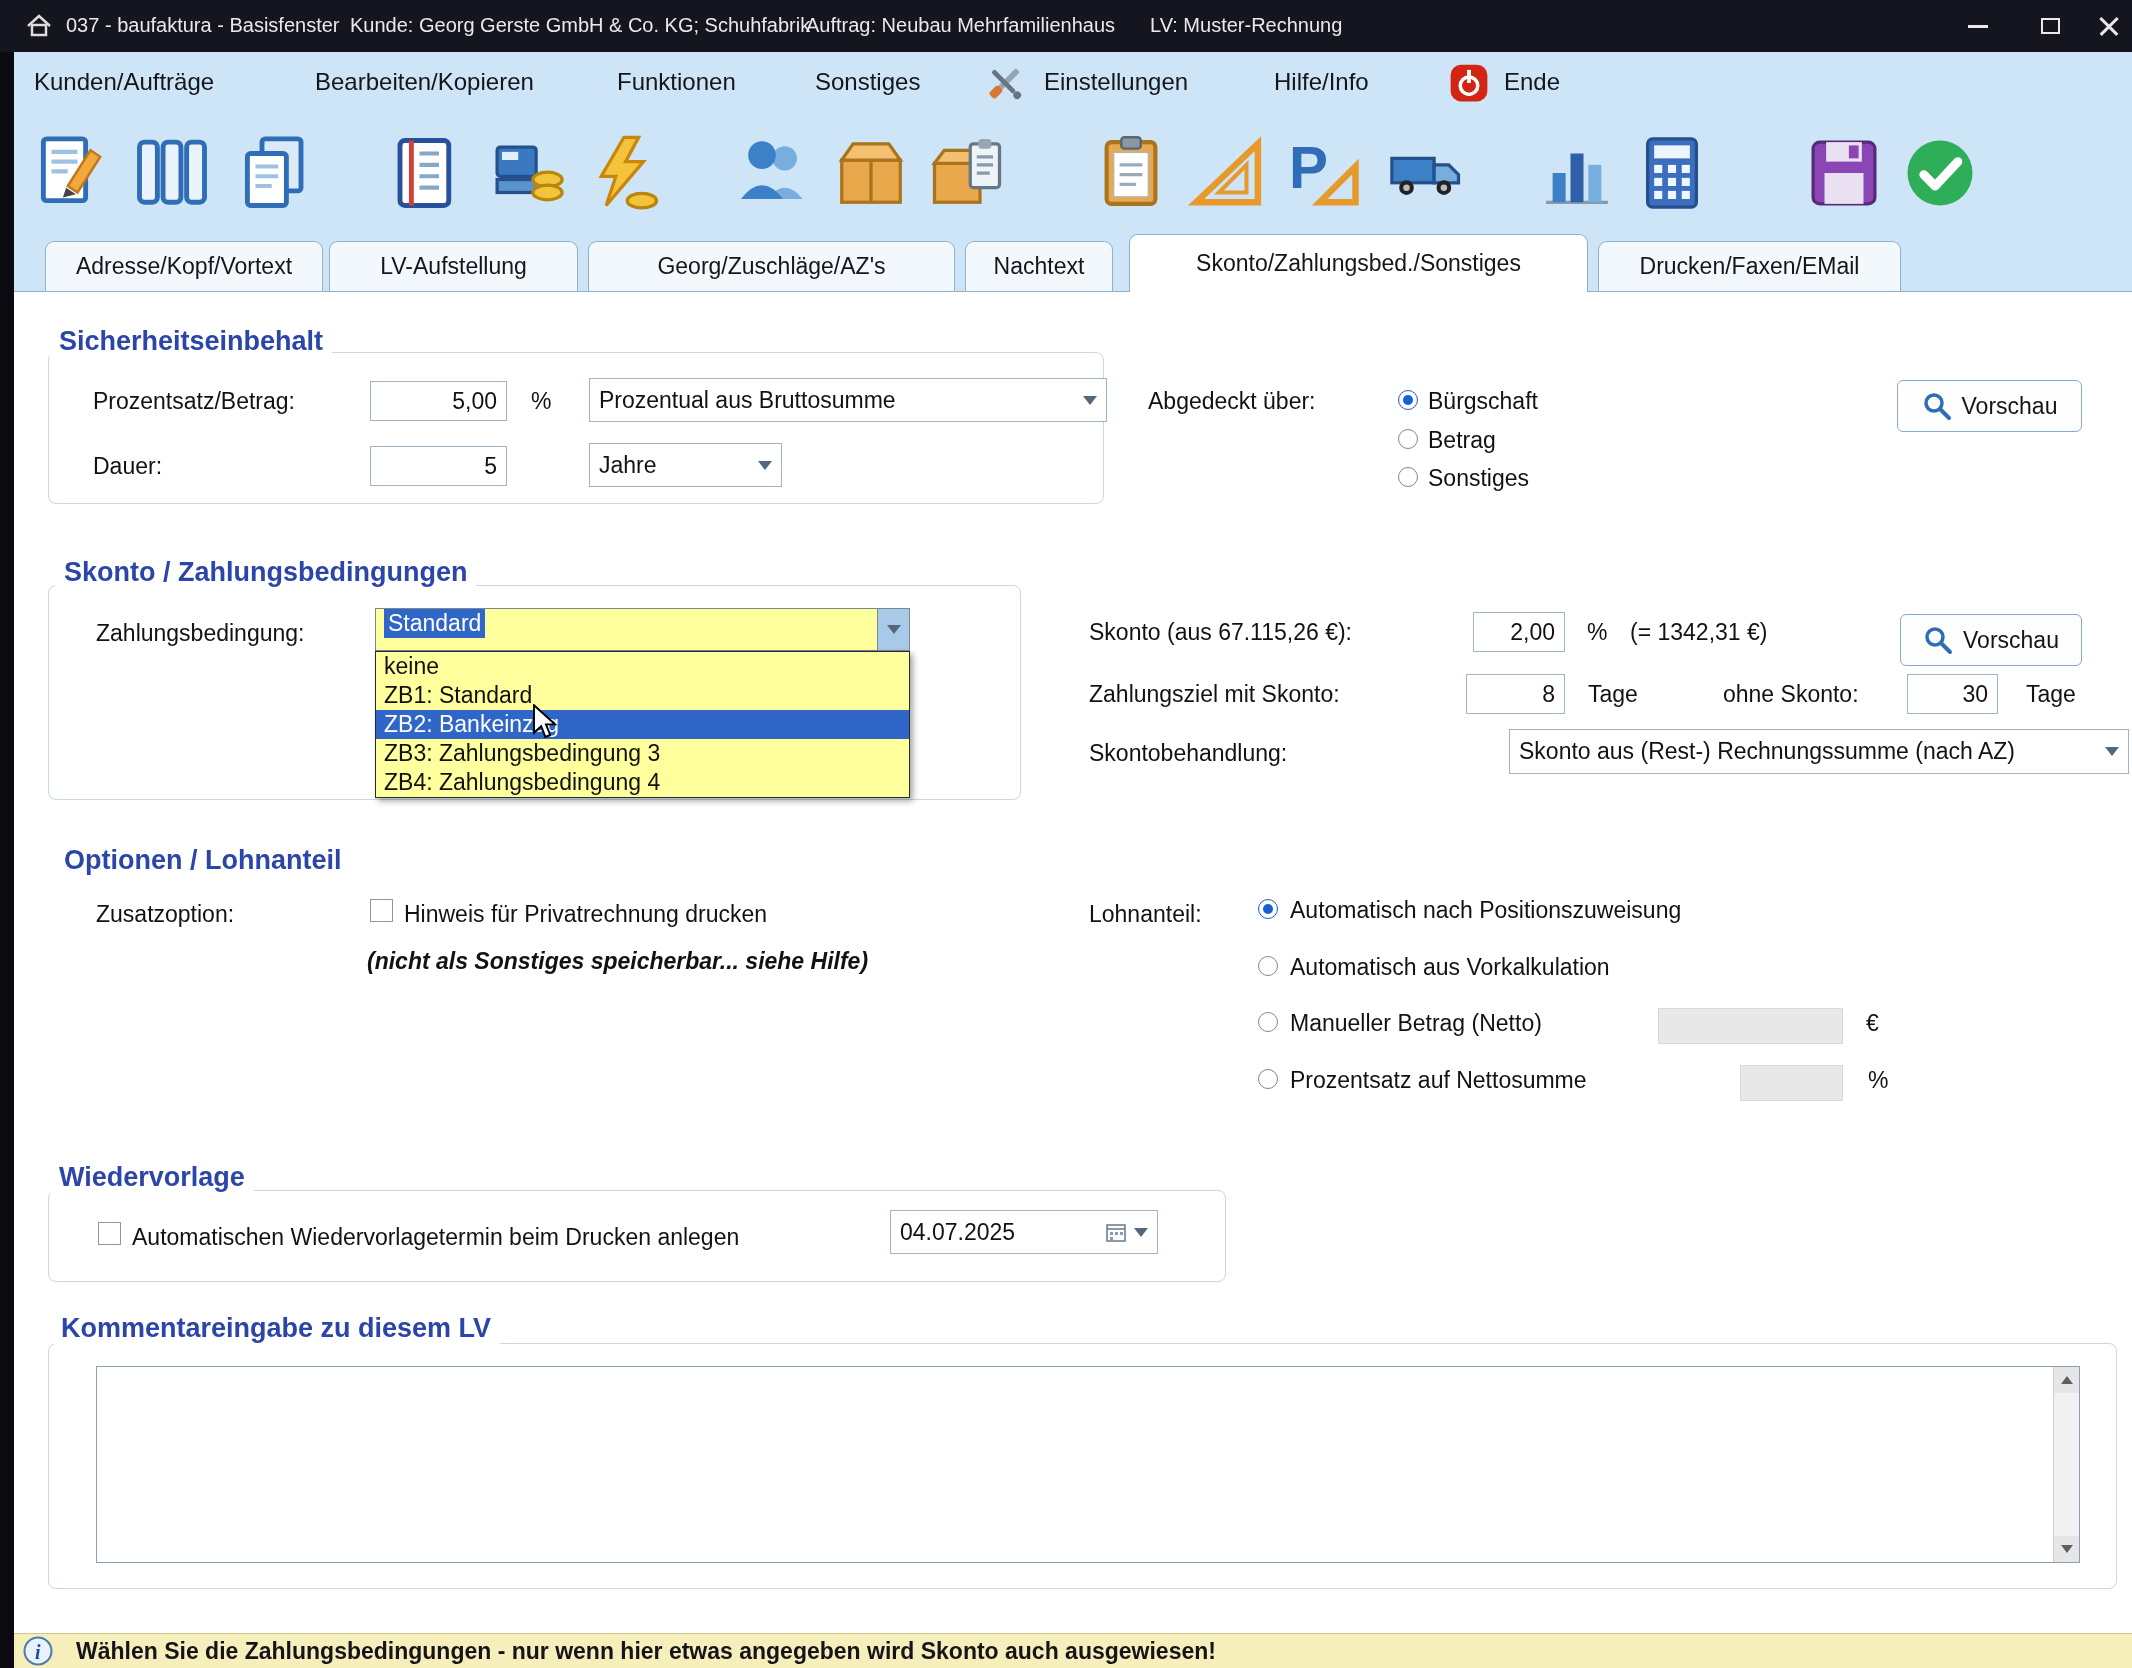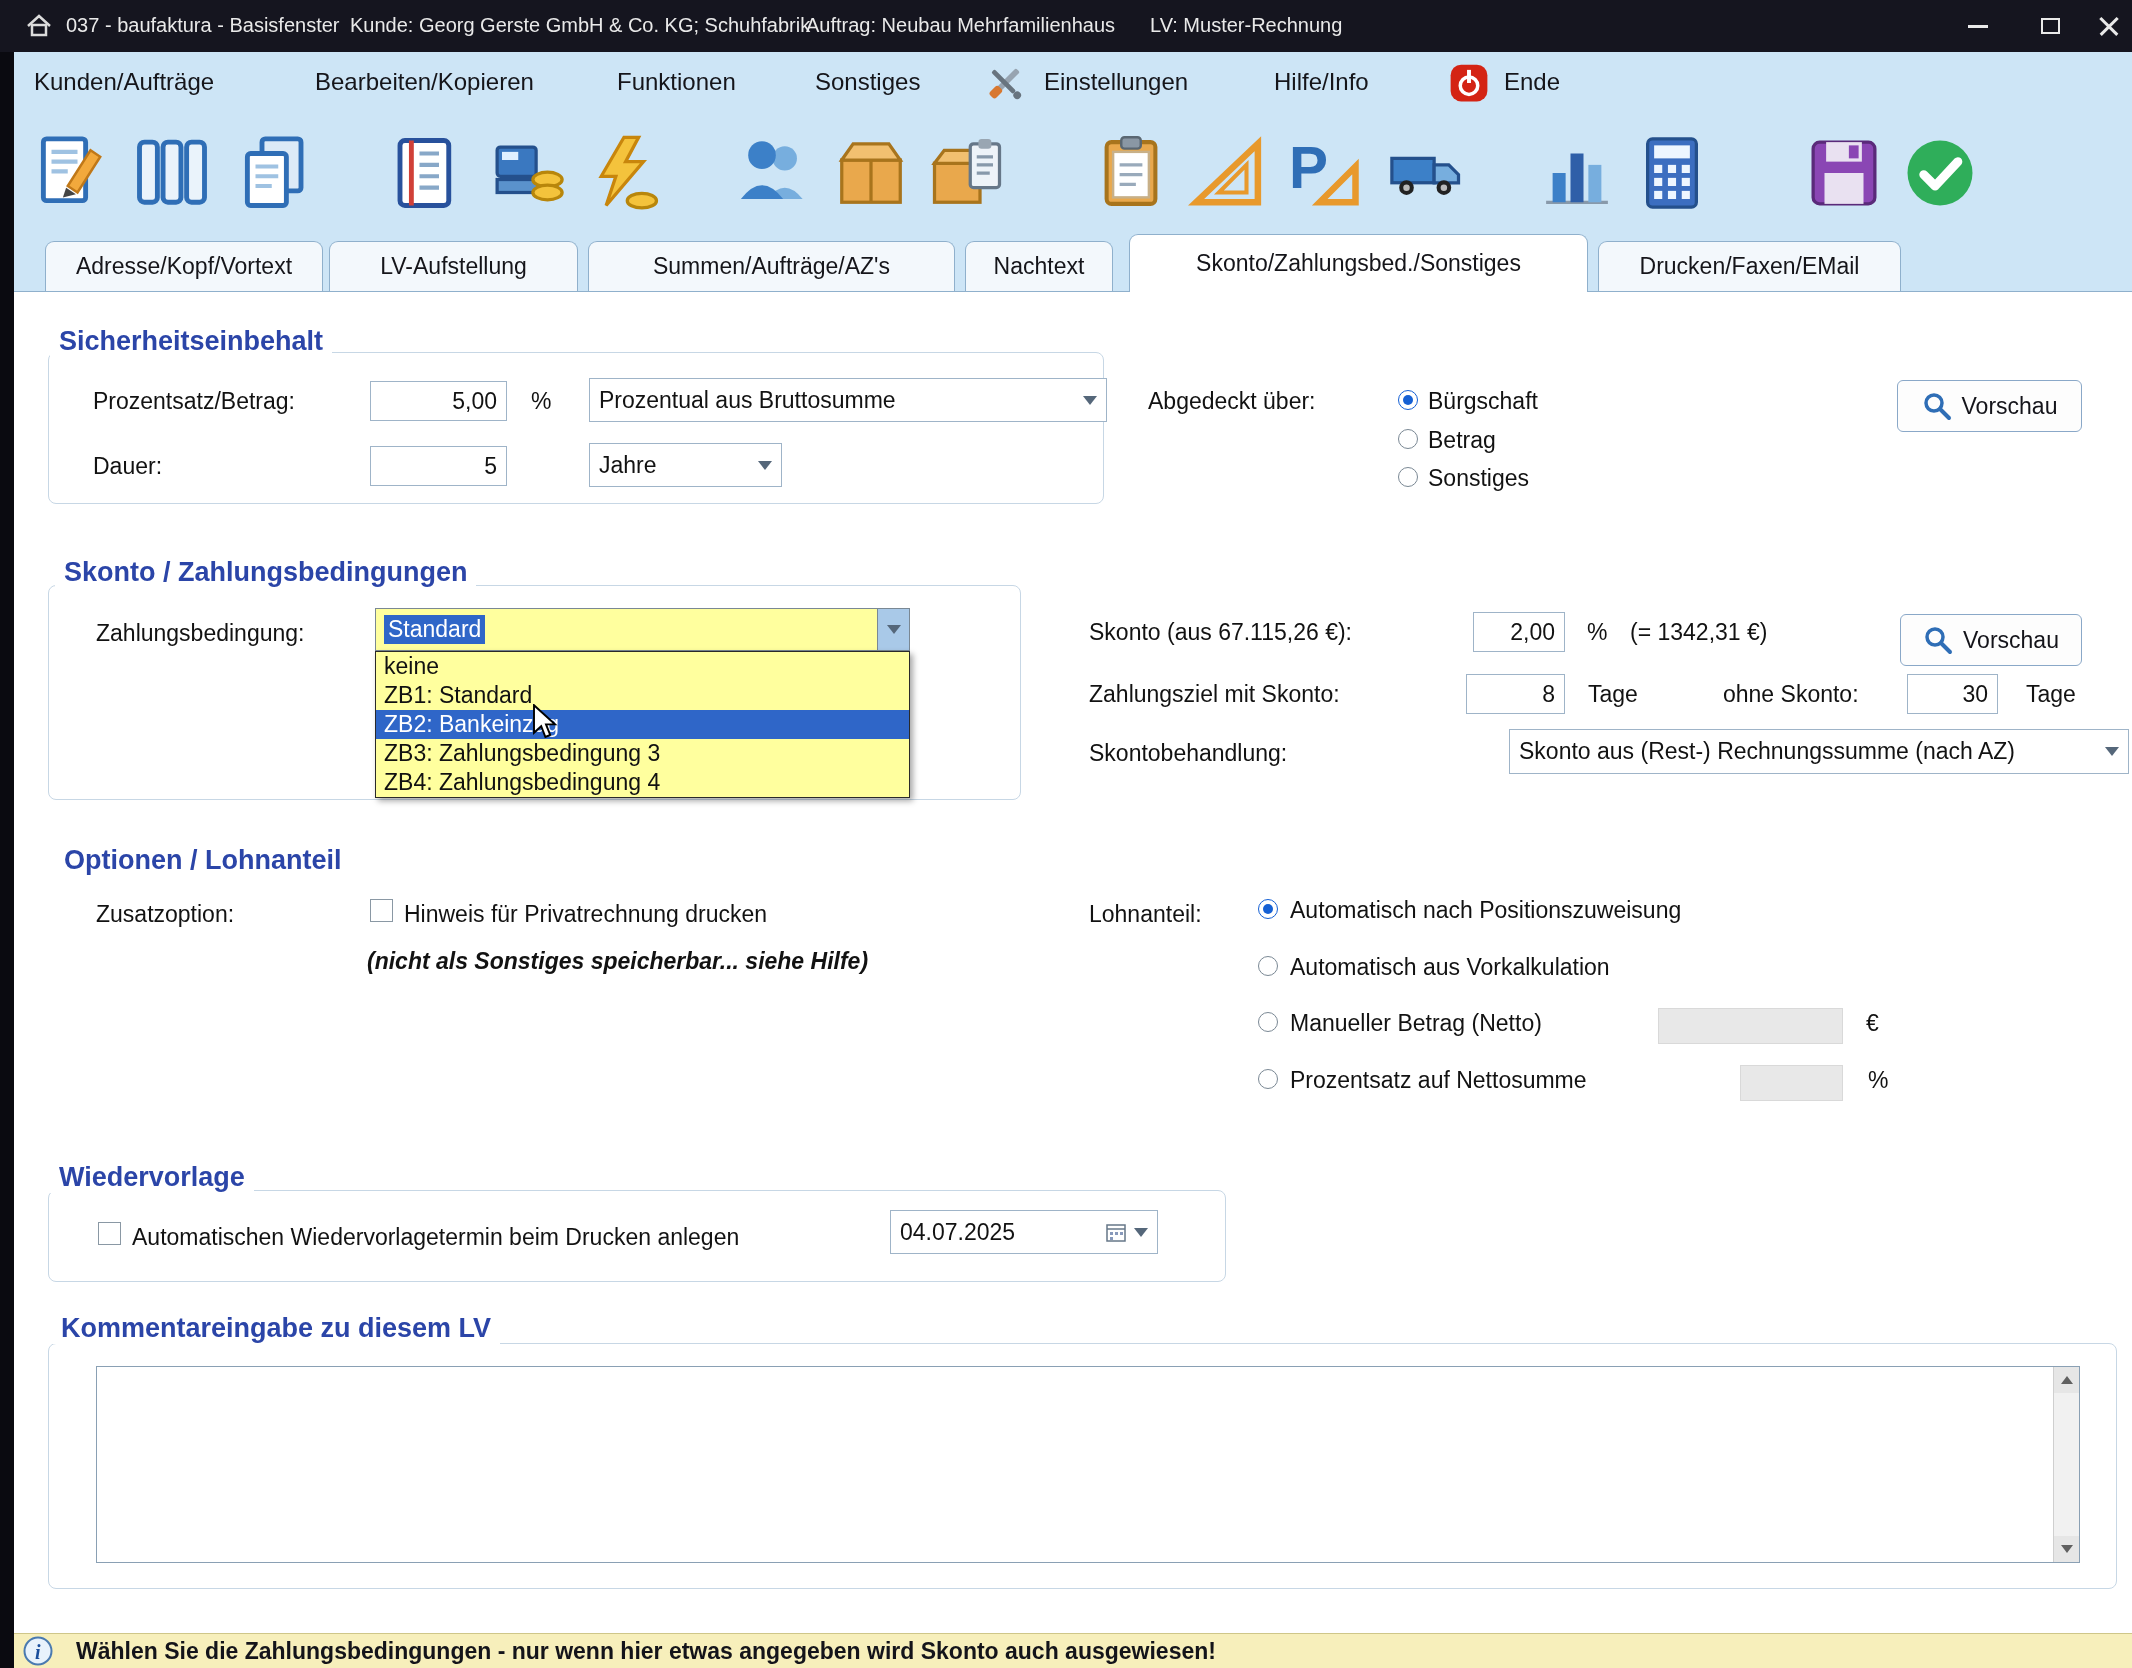--- a/index.html
+++ b/index.html
@@ -33,21 +33,21 @@
   .input.num{justify-content:flex-end;padding-right:9px}
   .input.disabled{background:#e8e8e8;border:1px solid #d9d9d9}
   .select{position:absolute;background:#fff;border:1px solid #9fb4c8;font-size:23px;color:#121212;display:flex;align-items:center;padding-left:9px;z-index:2}
   .select .sel-arrow{margin-left:auto;align-self:stretch;width:32px;display:flex;align-items:center;justify-content:center}
   .tri-down{width:0;height:0;border-left:7px solid transparent;border-right:7px solid transparent;border-top:9px solid #55677a}
   .btn{position:absolute;background:#fdfdfd;border:1px solid #8aa8c8;border-radius:6px;display:flex;align-items:center;justify-content:center;font-size:23px;color:#14141a;z-index:2;gap:10px}
   .radio{position:absolute;width:20px;height:20px;border-radius:50%;border:1.5px solid #7a8894;background:#fff;z-index:2}
   .radio.sel{border-color:#1560d4}
   .radio.sel::after{content:"";position:absolute;left:3.5px;top:3.5px;width:10px;height:10px;border-radius:50%;background:#1560d4}
   .checkbox{position:absolute;width:23px;height:23px;border:1.5px solid #8a98a4;background:#fff;z-index:2}
-  .combo{position:absolute;background:#ffff9e;border:1px solid #7a8894;display:flex;align-items:center;padding-left:8px;font-size:23px;z-index:10}
+  .combo{position:absolute;background:#ffff9e;border:1px solid #7a8894;display:flex;align-items:flex-start;padding-left:8px;font-size:23px;z-index:10}
   .combo .hl{background:#2f66c8;color:#fff;padding:1px 4px}
   .combo .combo-arrow{margin-left:auto;align-self:stretch;width:32px;background:#a9c9e8;border-left:1px solid #7a8894;display:flex;align-items:center;justify-content:center}
   .droplist{position:absolute;background:#ffff9e;border:1px solid #2a2a2a;box-shadow:3px 3px 6px rgba(0,0,0,.35);z-index:10}
   .dropitem{height:29px;display:flex;align-items:center;padding-left:8px;font-size:23px;color:#111;white-space:nowrap}
   .dropitem.hl{background:#2f66c8;color:#fff}
   .commentbox{position:absolute;background:#fff;border:1px solid #8aa0b4;z-index:2}
   .vscroll{position:absolute;right:0;top:0;width:26px;height:100%;background:#f1f1f1;border-left:1px solid #cfcfcf;display:flex;flex-direction:column;justify-content:space-between}
   .varrow{width:100%;height:26px;background:#e6e6e6;display:flex;align-items:center;justify-content:center}
   .tri-up-s{width:0;height:0;border-left:6px solid transparent;border-right:6px solid transparent;border-bottom:8px solid #606060}
   .tri-down-s{width:0;height:0;border-left:6px solid transparent;border-right:6px solid transparent;border-top:8px solid #606060}
@@ -243,21 +243,21 @@
   </div>
   <div class="toolicon" style="left:1899px">
     <svg viewBox="0 0 48 48">
         <circle cx="24" cy="24" r="20" fill="#2fae5a"></circle>
         <path d="M14 25 l7 7 l14 -15" stroke="#fff" stroke-width="5.5" fill="none" stroke-linecap="round" stroke-linejoin="round"></path>
       </svg>
   </div>
 
   <div class="tab" style="left:45px;top:241px;width:278px;height:50px">Adresse/Kopf/Vortext</div>
   <div class="tab" style="left:329px;top:241px;width:249px;height:50px">LV-Aufstellung</div>
-  <div class="tab" style="left:588px;top:241px;width:367px;height:50px">Summen/Aufträge/AZ's</div>
+  <div class="tab" style="left:588px;top:241px;width:367px;height:50px">Georg/Zuschläge/AZ's</div>
   <div class="tab" style="left:965px;top:241px;width:148px;height:50px">Nachtext</div>
   <div class="tab" style="left:1598px;top:241px;width:303px;height:50px">Drucken/Faxen/EMail</div>
   <div class="tab active" style="left:1129px;top:234px;width:459px;height:58px">Skonto/Zahlungsbed./Sonstiges</div>
 
   <div class="abs content"></div>
 
   <div class="groupbox" style="left:48px;top:352px;width:1056px;height:152px"></div>
   <div class="h-section" style="left:50px;top:326px">Sicherheitseinbehalt</div>
 
   <div class="lbl" style="left:93px;top:388px">Prozentsatz/Betrag:</div>

